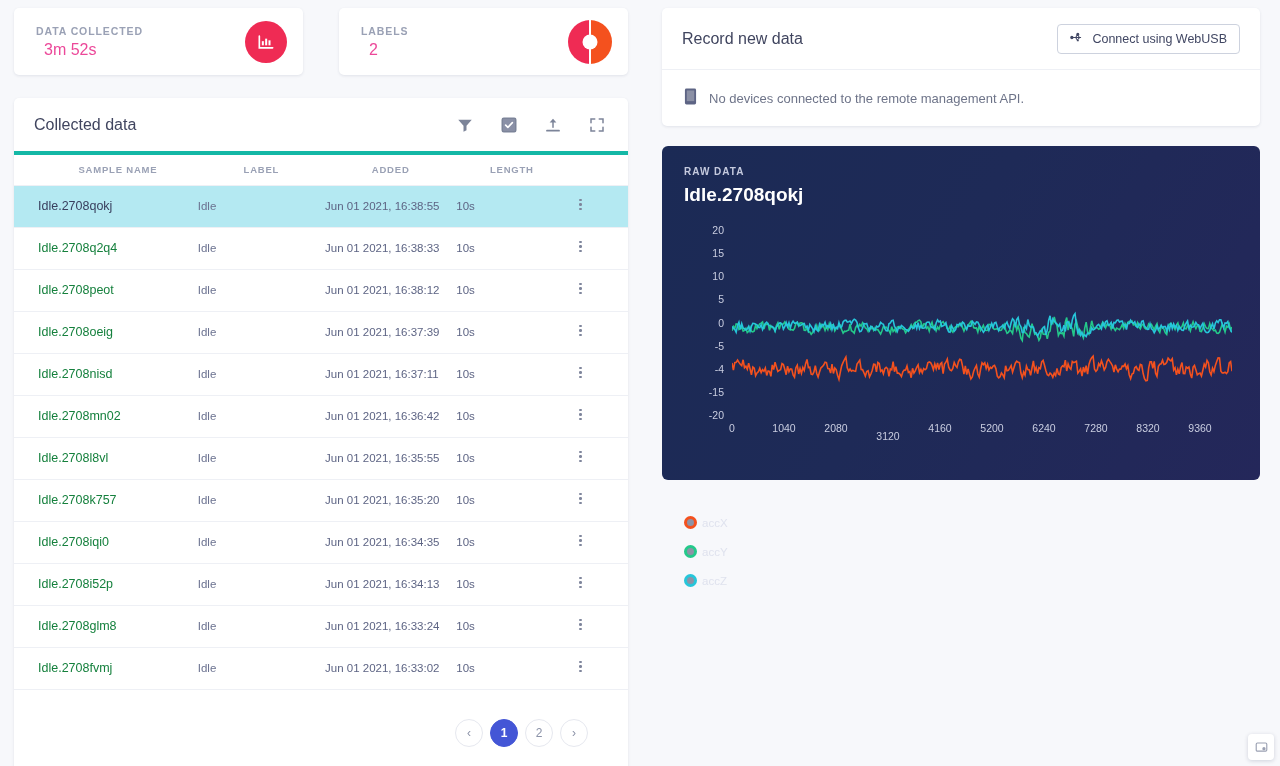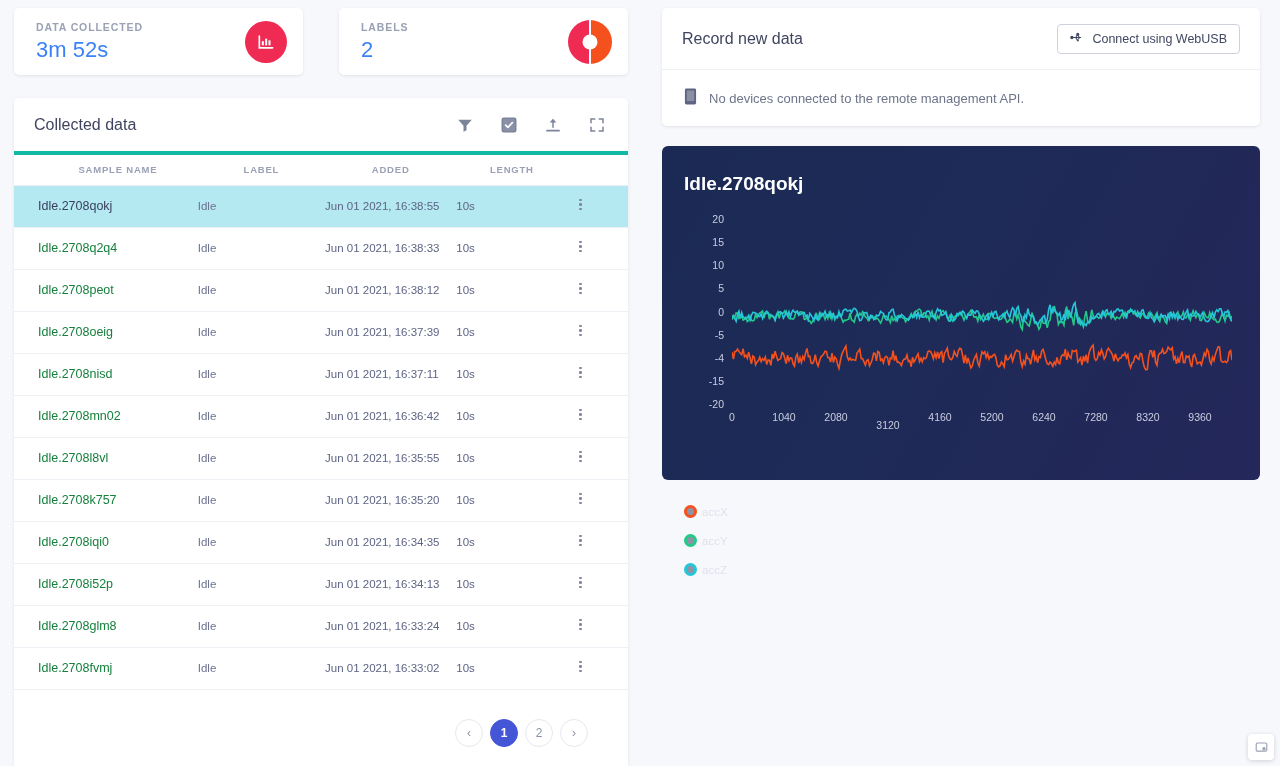--- a/index.html
+++ b/index.html
@@ -20,21 +20,21 @@
     box-shadow: 0 1px 3px rgba(30,40,80,.10);
     display: flex; align-items: center; justify-content: space-between;
     padding: 0 16px 0 22px;
   }
   .metric-card.first { width: 293px; }
   .metric-card.second { width: 293px; }
   .metric-label {
     font-size: 10.5px; letter-spacing: .9px; color: #9aa1b5;
     text-transform: uppercase; font-weight: 600; margin-bottom: 4px;
   }
-  .metric-value { font-size: 22px; color: #3b82f6; font-weight: 400; }
+  .metric-value { font-size: 16px; color: #ec4899; font-weight: 400; margin-left: 8px; }
   .metric-icon-circle {
     width: 42px; height: 42px; border-radius: 50%;
     display: flex; align-items: center; justify-content: center;
   }
   .donut { width: 44px; height: 44px; border-radius: 50%; position: relative; }
   .donut::after {
     content: ""; position: absolute; left: 50%; top: 50%;
     width: 15px; height: 15px; border-radius: 50%;
     background: #fff; transform: translate(-50%,-50%);
   }
@@ -332,20 +332,21 @@
           <svg width="13" height="17" viewBox="0 0 14 18" fill="#5d6484">
             <rect x="1" y="0.5" width="12" height="17" rx="1.6"></rect>
             <rect x="3" y="2.5" width="8" height="11.5" fill="#8b90a5"></rect>
           </svg>
         </span>
         <span class="rec-body-text">No devices connected to the remote management API.</span>
       </div>
     </div>
 
     <div class="chart-card">
+      <div class="raw-label">RAW DATA</div>
       <div class="raw-title">Idle.2708qokj</div>
 
       <div class="chart-area">
         <div class="plot" id="plot">
           <div id="yticks">
               <div class="y-tick" style="top: 0px;">20</div>
               <div class="y-tick" style="top: 23.125px;">15</div>
               <div class="y-tick" style="top: 46.25px;">10</div>
               <div class="y-tick" style="top: 69.375px;">5</div>
               <div class="y-tick" style="top: 92.5px;">0</div>

